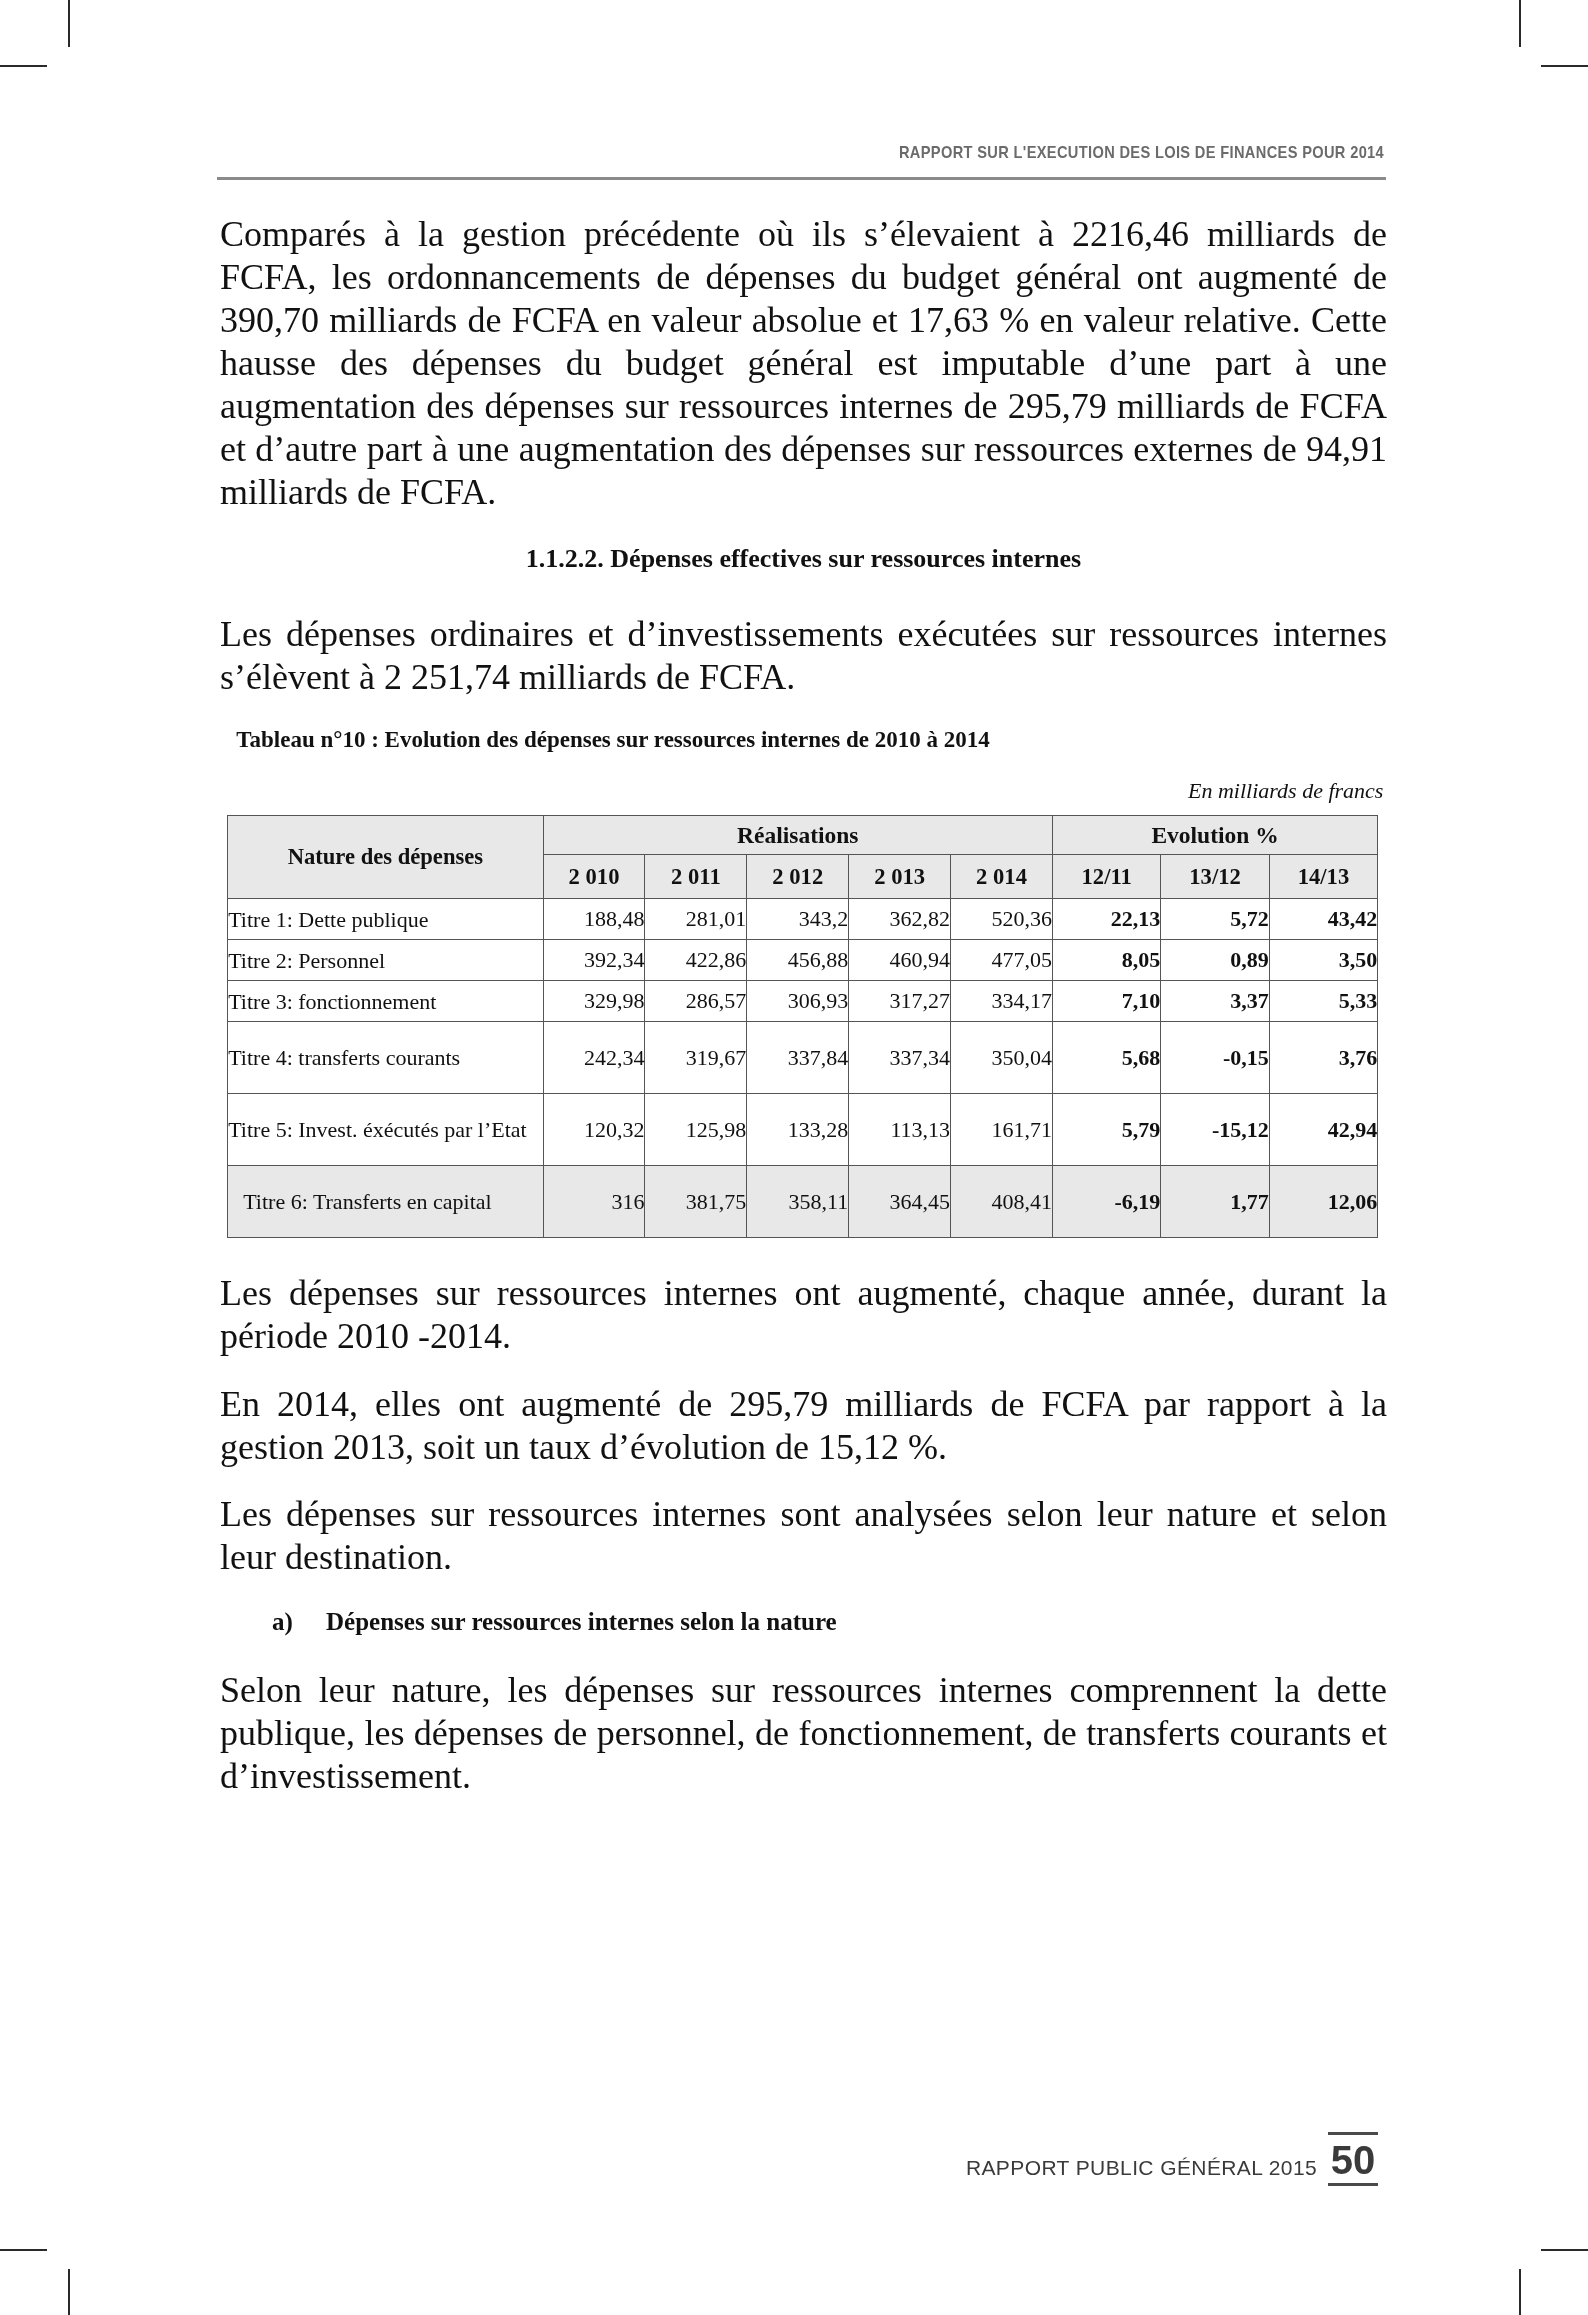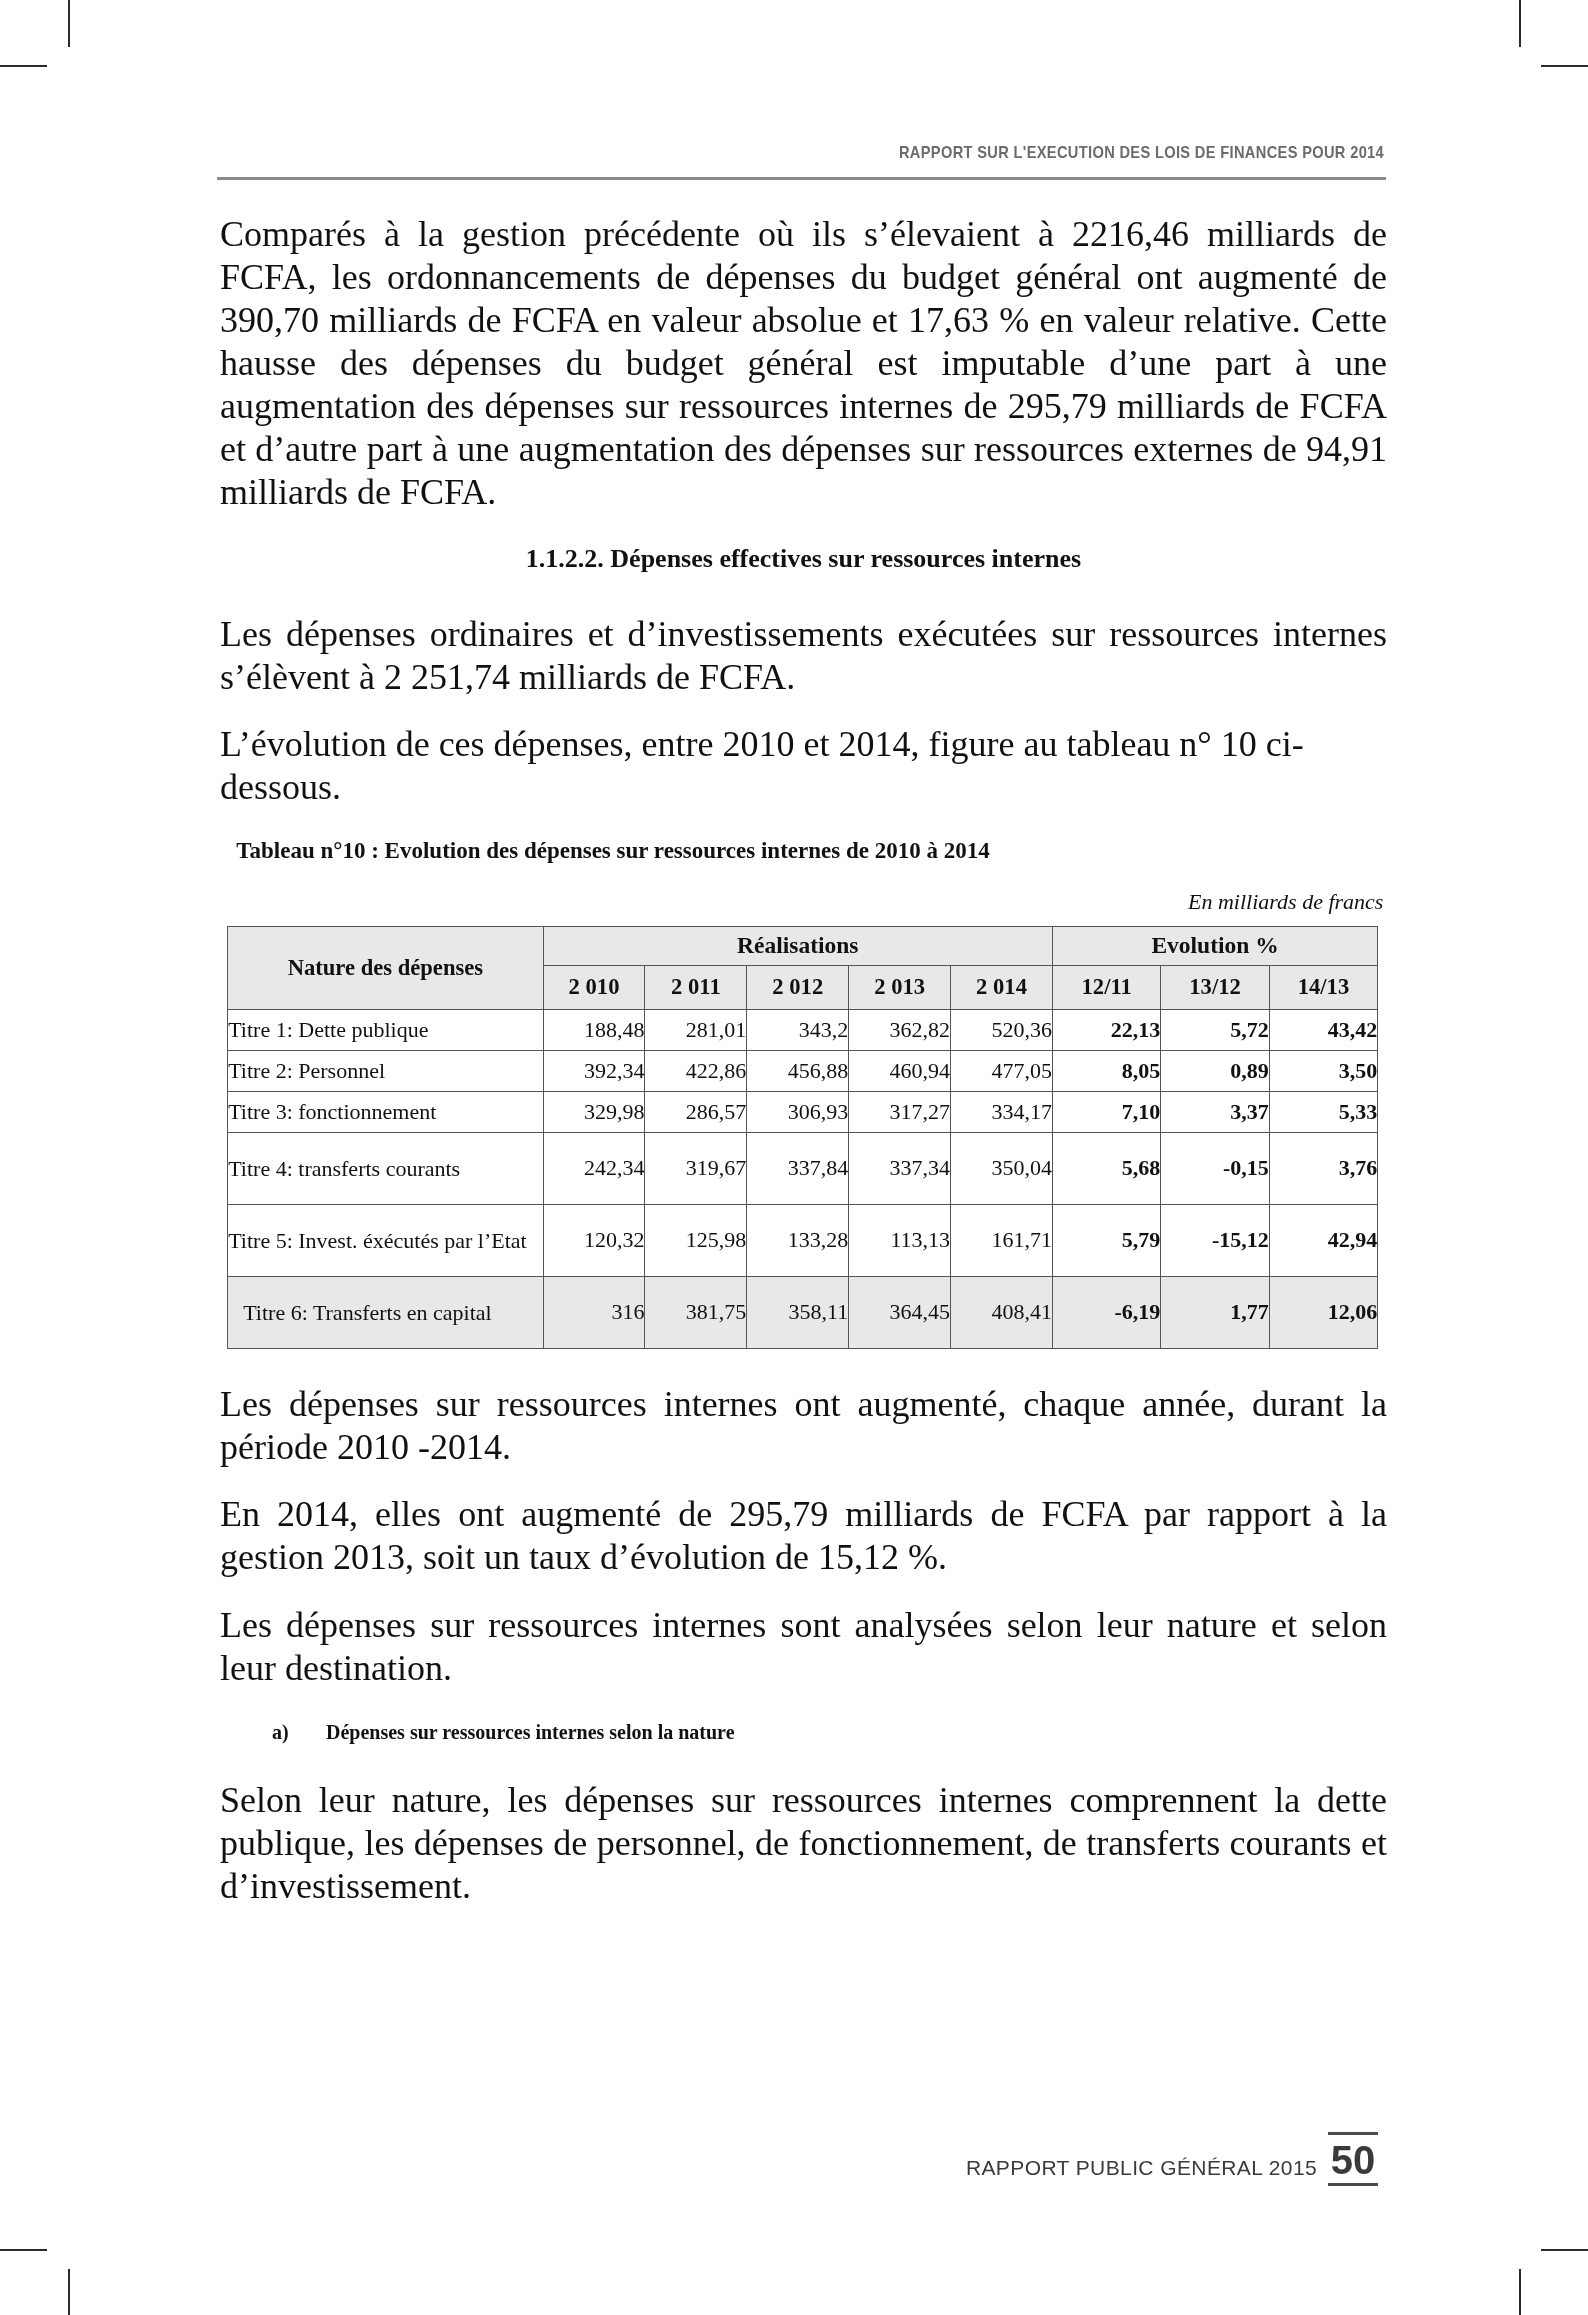--- a/index.html
+++ b/index.html
@@ -153,21 +153,21 @@
     white-space: nowrap;
   }
   tr.shaded td { background: #e8e8e8; padding-left: 15px; }
   tr.r1 td, tr.r2 td, tr.r3 td { height: 40px; }
   tr.r4 td, tr.r5 td, tr.r6 td { height: 71px; }
 
   
   .subsection {
     margin: 22px 0 29px 0;
     padding-left: 52px;
-    font-size: 20px;
+    font-size: 25px;
     font-weight: 700;
     line-height: 36px;
   }
   .subsection .marker {
     display: inline-block;
     width: 54px;
   }
 
   
   .footer {
@@ -231,21 +231,20 @@
   <div class="header-rule"></div>
 
   <div class="content">
 
     <p class="body">Comparés à la gestion précédente où ils s’élevaient à 2216,46 milliards de FCFA, les ordonnancements de dépenses du budget général ont augmenté de 390,70 milliards de FCFA en valeur absolue et 17,63 % en valeur relative. Cette hausse des dépenses du budget général est imputable d’une part à une augmentation des dépenses sur ressources internes de 295,79 milliards de FCFA et d’autre part à une augmentation des dépenses sur ressources externes de 94,91 milliards de FCFA.</p>
 
     <h3 class="section">1.1.2.2. Dépenses effectives sur ressources internes</h3>
 
     <p class="body">Les dépenses ordinaires et d’investissements exécutées sur ressources internes s’élèvent à 2 251,74 milliards de FCFA.</p>
 
-    <p class="body nojust">L’évolution de ces dépenses, entre 2010 et 2014, figure au tableau n° 10 ci-dessous.</p>
 
     <div class="table-caption">Tableau n°10 : Evolution des dépenses sur ressources internes de 2010 à 2014</div>
 
     <div class="units-note">En milliards de francs</div>
 
     <table class="data">
       <colgroup>
         <col style="width:291px">
         <col style="width:94px">
           <col style="width:94px">

